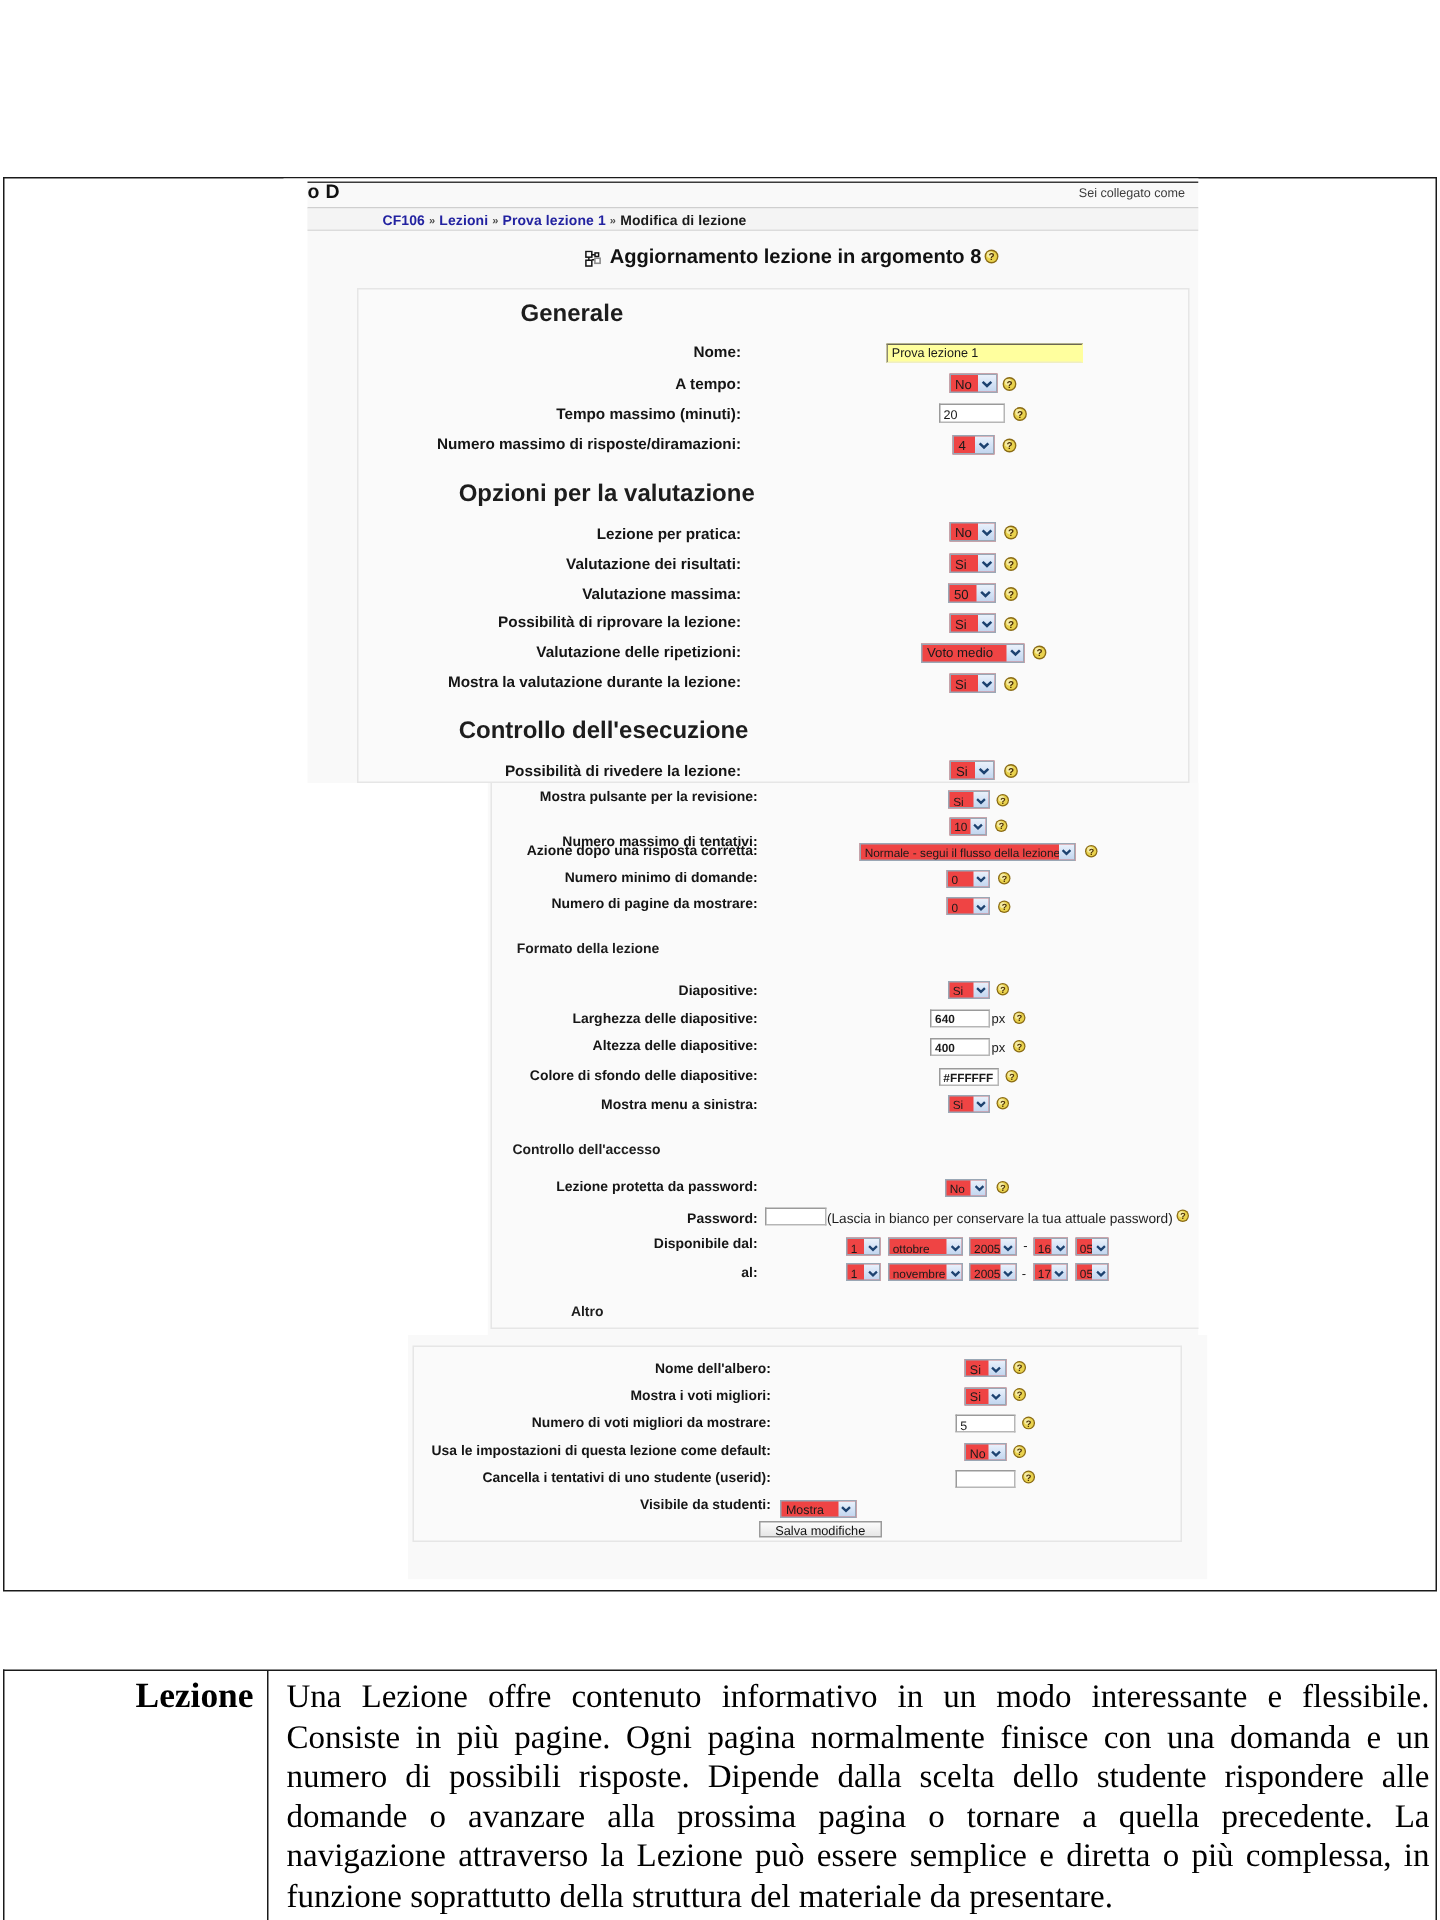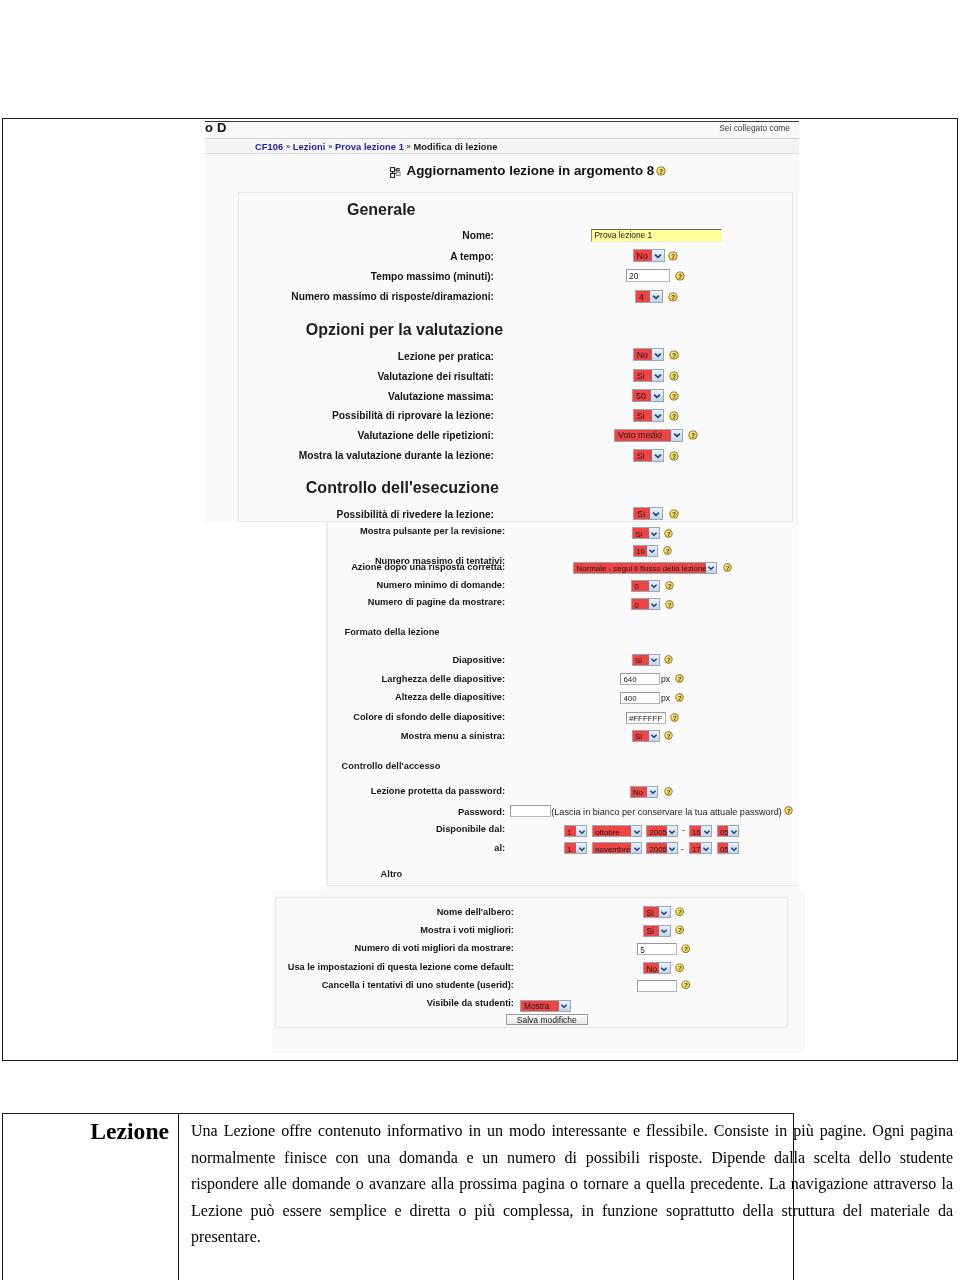--- a/index.html
+++ b/index.html
@@ -11,29 +11,29 @@
   .title-box{position:absolute;left:2px;top:1px;width:956px;height:36px;
     box-sizing:border-box;border:1.6px solid #1a1a1a;background:#fff;}
   .title-text{position:absolute;left:0px;top:2.5px;width:956px;text-align:center;
     font-family:"Liberation Serif",serif;font-weight:bold;font-size:27.2px;color:#000;}
 
   
   .outer-box{position:absolute;left:2px;top:118px;width:956px;height:943px;
     box-sizing:border-box;border:1.6px solid #1a1a1a;background:#fff;overflow:hidden;}
 
   
-  .desc-table{position:absolute;left:2px;top:1113px;width:792px;height:167px;
+  .desc-table{position:absolute;left:2px;top:1113px;width:956px;height:167px;
     border:1.6px solid #1a1a1a;border-bottom:none;background:#fff;box-sizing:border-box;}
   .desc-left{position:absolute;left:0;top:0;width:176px;height:100%;
     border-right:1.6px solid #1a1a1a;box-sizing:border-box;}
   .desc-left-label{position:absolute;right:9px;top:4px;font-weight:bold;
     font-size:23.6px;line-height:26.6px;color:#000;}
   .desc-right{position:absolute;left:176px;top:0;width:782px;height:100%;
     padding:4px 8px 0 12px;box-sizing:border-box;}
-  .desc-right p{margin:0;font-size:16px;line-height:26.6px;text-align:justify;color:#000;}
+  .desc-right p{margin:0;font-size:22px;line-height:26.6px;text-align:justify;color:#000;}
 
   
   .seg{position:absolute;overflow:hidden;font-family:"Liberation Sans",sans-serif;
        background:#ffffff;}
   .panel{position:absolute;background:#f9f9f9;}
   #seg1{left:186px;top:-1px;width:610px;height:404.5px;}
   #seg2{left:321.6px;top:403.4px;width:474.4px;height:368px;}
   #seg3{left:269.4px;top:771.4px;width:533px;height:163px;}
 
   .seg *{box-sizing:border-box;}
@@ -53,21 +53,21 @@
   .fbox{position:absolute;background:#fafafa;border:1px solid #e6e6e6;}
   .sect{position:absolute;font-size:16px;font-weight:bold;color:#1d1d1d;white-space:nowrap;}
   .lbl{position:absolute;font-size:10.2px;font-weight:bold;color:#151515;
        white-space:nowrap;text-align:right;}
   .unit{position:absolute;font-size:9.4px;color:#1d1d1d;white-space:nowrap;}
   .note{position:absolute;font-size:9.4px;color:#1d1d1d;white-space:nowrap;}
   #seg2 .sect,#seg2 .lbl{font-size:9.3px;}
   #seg2 .unit,#seg2 .note{font-size:8.7px;}
   #seg2 .note{font-size:9.1px;}
   #seg2 .sel>.t,#seg2 .txt>.t{font-size:7.9px;left:2px;}
-  #seg2 .sel{height:12px;} #seg2 .txt{height:12px;}
+  #seg2 .sel{height:12px;} #seg2 .txt{height:12px;font-weight:bold;}
   #seg2 .sel>.ar{width:10px;}
   #seg2 .sel>.ar>svg{left:0.5px;top:2.5px;transform:scale(.9);}
   #seg2 .qm{width:9px;height:9px;}
   #seg3 .sect,#seg3 .lbl{font-size:9.25px;}
   #seg3 .sel>.t,#seg3 .txt>.t{font-size:8.3px;}
   #seg3 .sel{height:12px;} #seg3 .txt{height:12px;}
   #seg3 .sel>.ar{width:11px;}
   #seg3 .sel>.ar>svg{left:0.5px;top:2.5px;transform:scale(.92);}
   #seg3 .qm{width:9.4px;height:9.4px;}
   #seg3 .btn{height:11px;}

